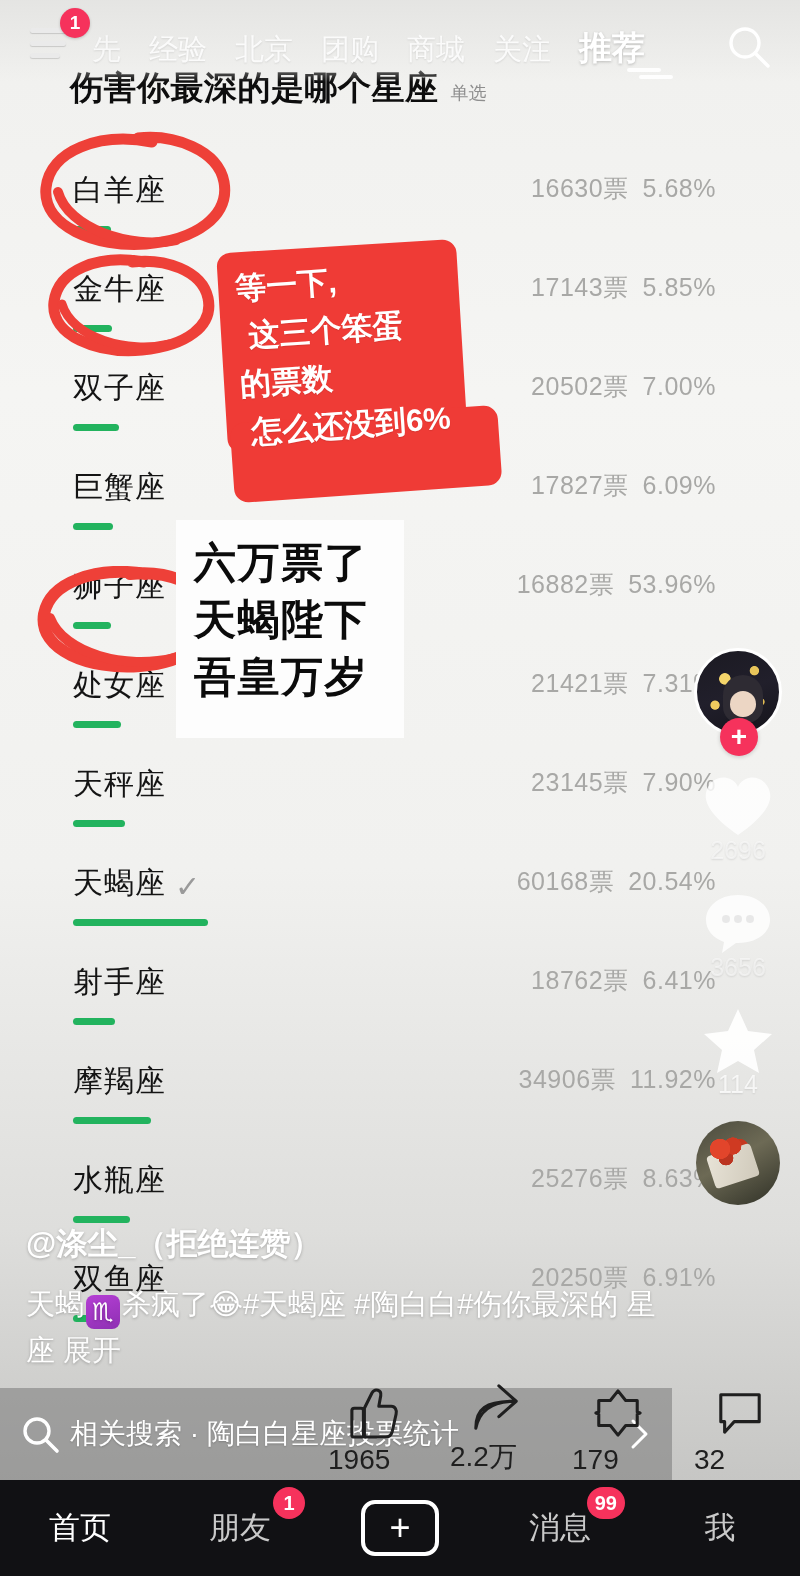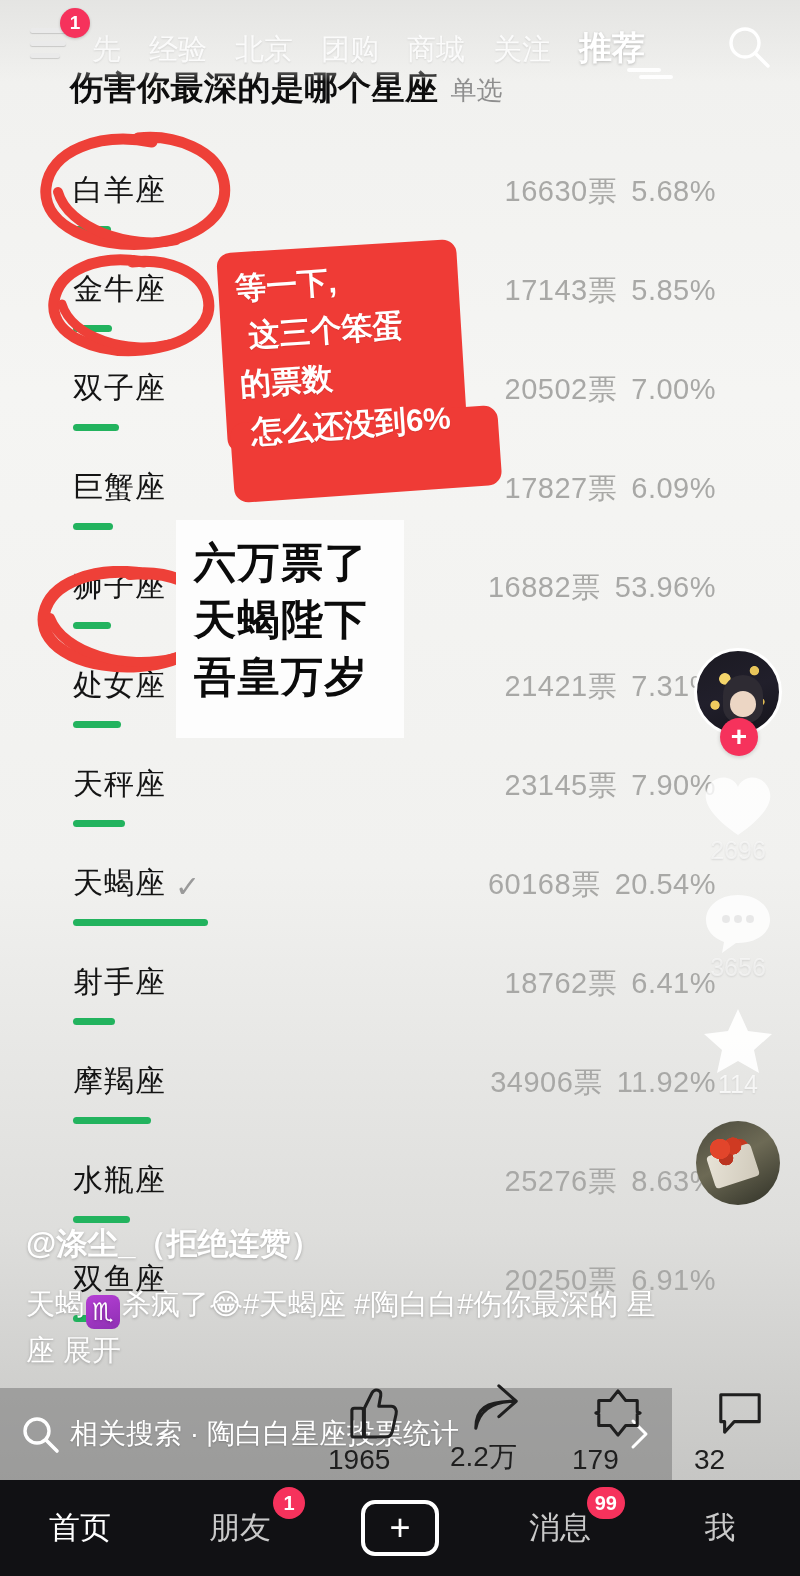--- a/index.html
+++ b/index.html
@@ -62,36 +62,36 @@
   .search-top {
     position: absolute; right: 28px; top: 24px; width: 46px; height: 46px;
   }
 
   
   .poll-title {
     position: absolute; left: 70px; top: 66px; z-index: 30;
     display: flex; align-items: baseline; gap: 12px; justify-content: space-between;
   }
   .poll-title .q { font-size: 33px; font-weight: 700; color: #0d0d0d; letter-spacing: .5px; }
-  .poll-title .mode { font-size: 26px; color: #8e8e8e; }
+  .poll-title .mode { font-size: 18px; color: #8e8e8e; }
 
   
   .poll-list { position: absolute; left: 0; top: 150px; width: 800px; z-index: 10; }
   .poll-row { position: relative; height: 99px; }
   .poll-row .opt {
     position: absolute; left: 73px; top: 20px;
     font-size: 30px; color: #141414; letter-spacing: 1px; white-space: nowrap;
   }
   .poll-row .tick {
     position: absolute; left: 175px; top: 26px;
     font-size: 30px; color: #9a9a9a; font-weight: 300;
   }
   .poll-row .stats {
     position: absolute; right: 84px; top: 22px;
-    font-size: 29px; color: #a8a8a6; white-space: nowrap; letter-spacing: .5px;
+    font-size: 25px; color: #a8a8a6; white-space: nowrap; letter-spacing: .5px;
   }
   .poll-row .stats .pct { margin-left: 14px; }
   .poll-row .bar {
     position: absolute; left: 73px; bottom: 16px; height: 7px;
     border-radius: 4px; background: #22b35e;
   }
 
   
   .scribble { position: absolute; z-index: 25; pointer-events: none; }
 

